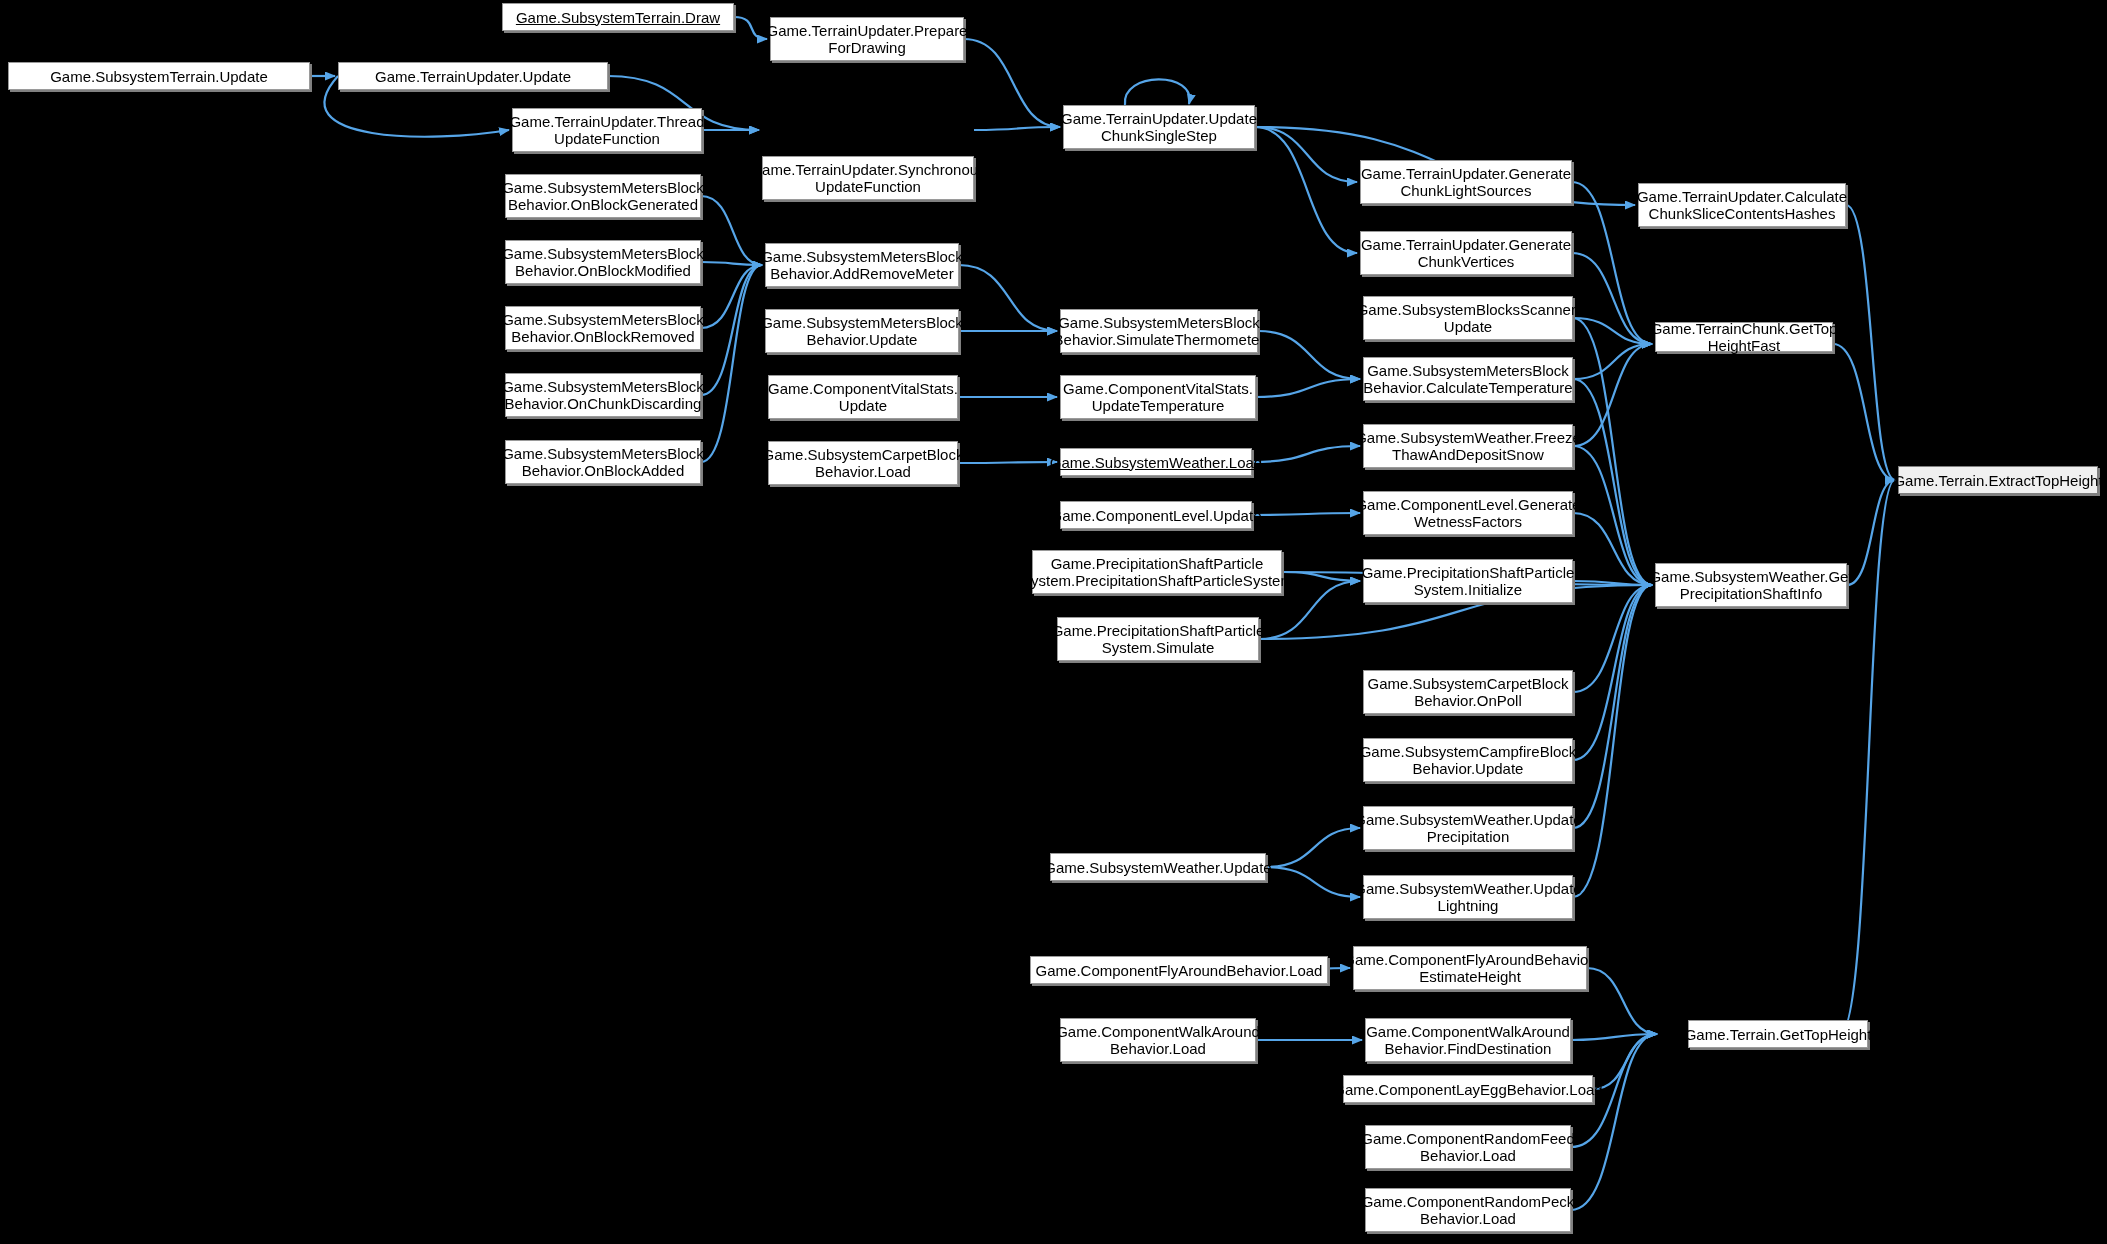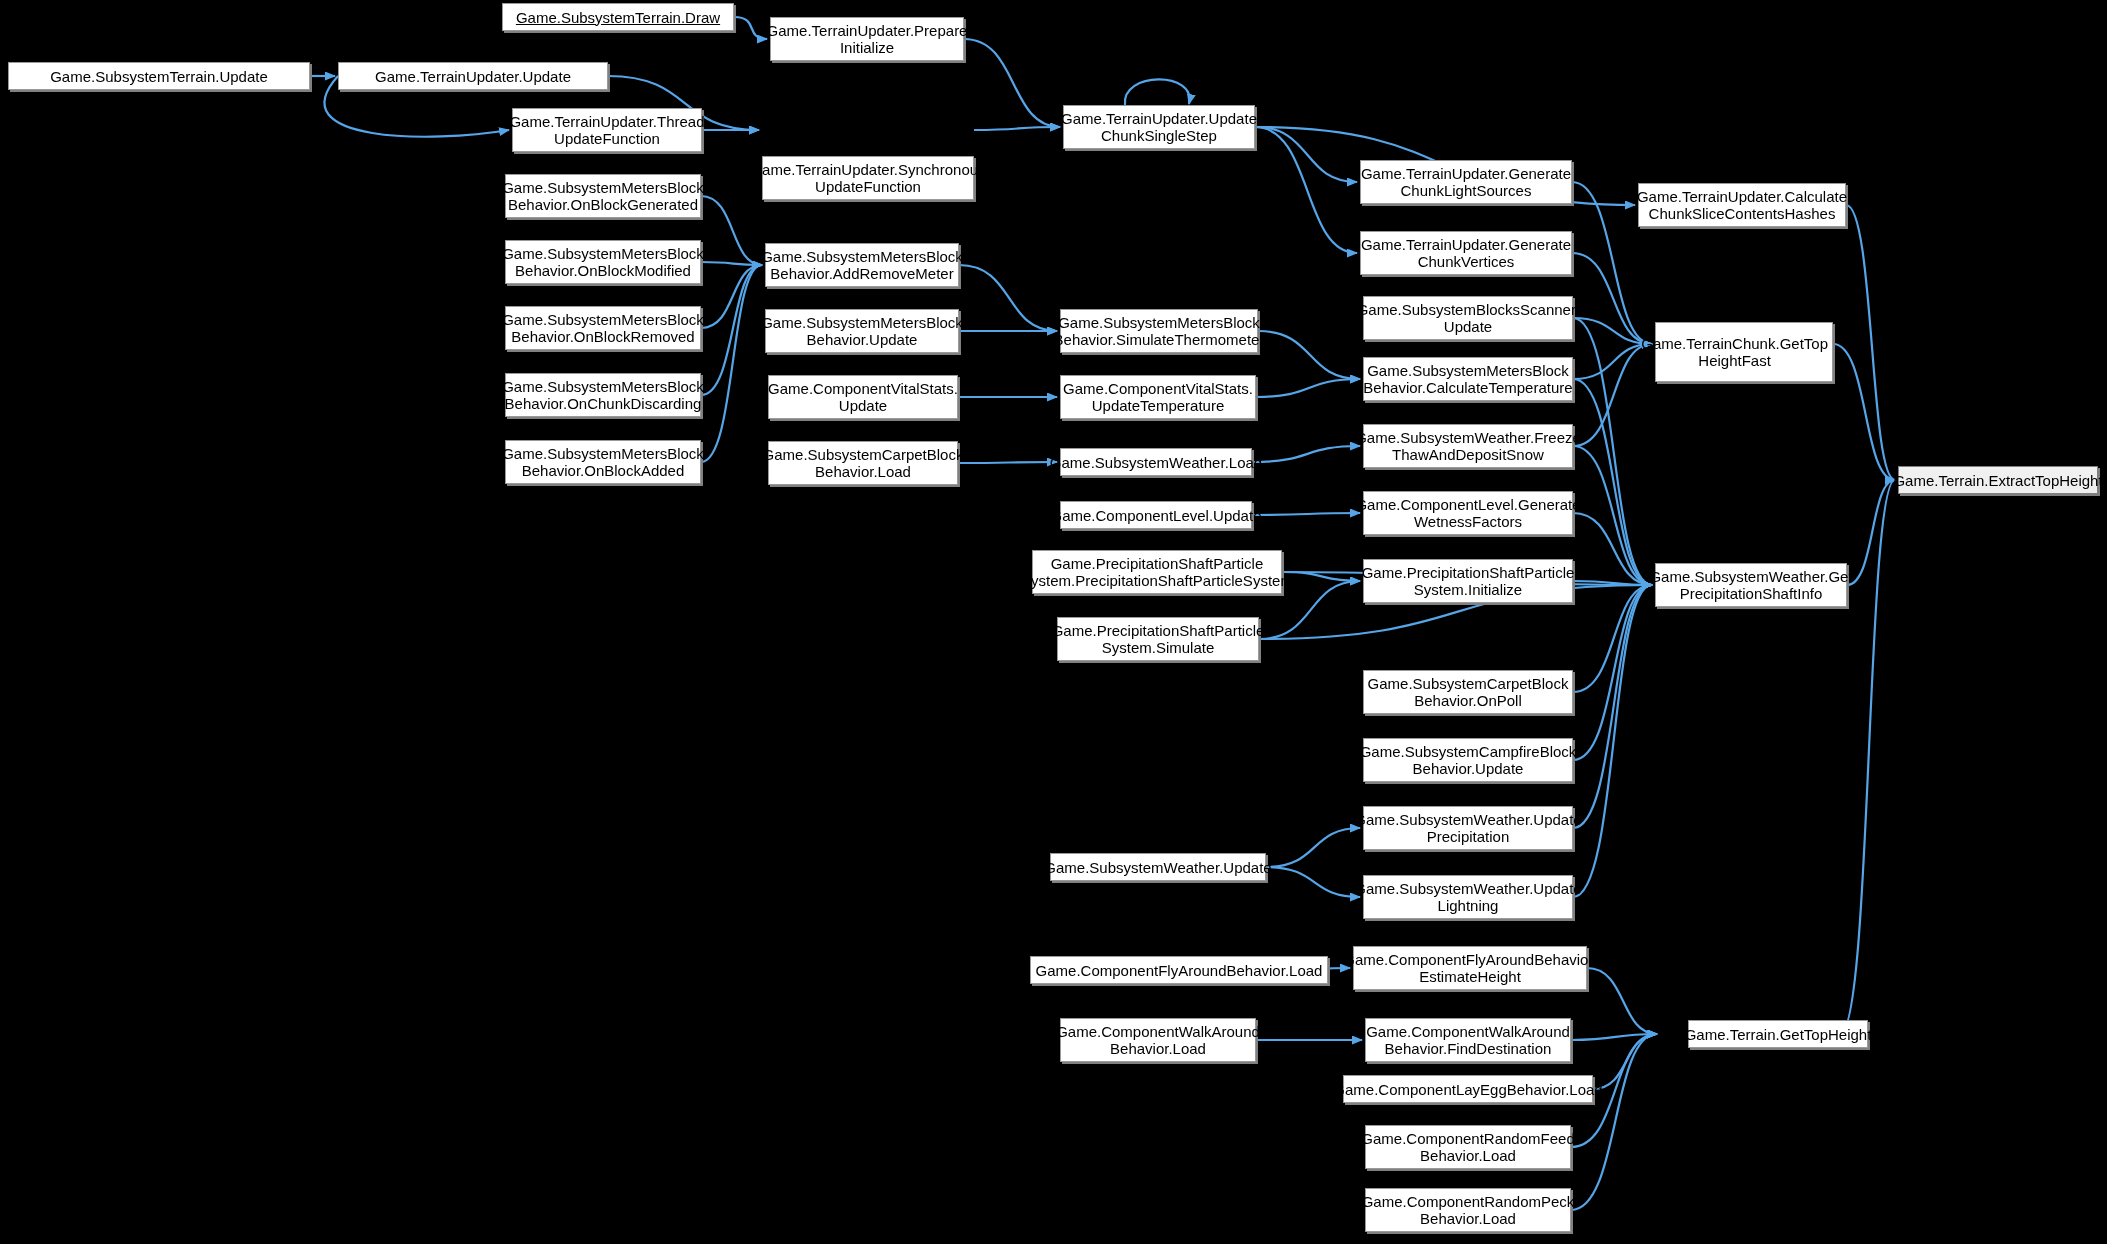--- a/index.html
+++ b/index.html
@@ -85,21 +85,21 @@
         <span>Game.SubsystemTerrain.Update</span>
       </div>
       <div class="node" style="left: 338px; top: 62px; width: 270px; height: 28px;">
         <span>Game.TerrainUpdater.Update</span>
       </div>
       <div class="node" style="left: 502px; top: 3px; width: 232px; height: 28px; text-decoration: underline;">
         <span>Game.SubsystemTerrain.Draw</span>
       </div>
       <div class="node" style="left: 770px; top: 17px; width: 194px; height: 44px;">
         <span>Game.TerrainUpdater.Prepare
-Initialize</span>
+ForDrawing</span>
       </div>
       <div class="node" style="left: 512px; top: 108px; width: 190px; height: 44px;">
         <span>Game.TerrainUpdater.Thread
 UpdateFunction</span>
       </div>
       <div class="node" style="left: 762px; top: 108px; width: 212px; height: 44px; margin-top: 48px;">
         <span>Game.TerrainUpdater.Synchronous
 UpdateFunction</span>
       </div>
       <div class="node" style="left: 1063px; top: 105px; width: 192px; height: 44px;">
@@ -111,21 +111,21 @@
 ChunkSliceContentsHashes</span>
       </div>
       <div class="node" style="left: 1360px; top: 160px; width: 212px; height: 44px;">
         <span>Game.TerrainUpdater.Generate
 ChunkLightSources</span>
       </div>
       <div class="node" style="left: 1360px; top: 231px; width: 212px; height: 44px;">
         <span>Game.TerrainUpdater.Generate
 ChunkVertices</span>
       </div>
-      <div class="node" style="left: 1655px; top: 322px; width: 178px; height: 60px; justify-content: flex-end;">
+      <div class="node" style="left: 1655px; top: 322px; width: 178px; height: 30px;">
         <span>Game.TerrainChunk.GetTop
 HeightFast</span>
       </div>
       <div class="node current" style="left: 1898px; top: 466px; width: 200px; height: 28px;">
         <span>Game.Terrain.ExtractTopHeight</span>
       </div>
       <div class="node" style="left: 505px; top: 174px; width: 196px; height: 44px;">
         <span>Game.SubsystemMetersBlock
 Behavior.OnBlockGenerated</span>
       </div>
@@ -174,21 +174,21 @@
 Behavior.CalculateTemperature</span>
       </div>
       <div class="node" style="left: 1363px; top: 424px; width: 210px; height: 44px;">
         <span>Game.SubsystemWeather.Freeze
 ThawAndDepositSnow</span>
       </div>
       <div class="node" style="left: 768px; top: 441px; width: 190px; height: 44px;">
         <span>Game.SubsystemCarpetBlock
 Behavior.Load</span>
       </div>
-      <div class="node" style="left: 1060px; top: 448px; width: 192px; height: 28px;">
+      <div class="node" style="left: 1060px; top: 448px; width: 192px; height: 28px; text-decoration: underline;">
         <span>Game.SubsystemWeather.Load</span>
       </div>
       <div class="node" style="left: 1060px; top: 501px; width: 192px; height: 28px; justify-content: center;">
         <span>Game.ComponentLevel.Update</span>
       </div>
       <div class="node" style="left: 1363px; top: 491px; width: 210px; height: 44px;">
         <span>Game.ComponentLevel.Generate
 WetnessFactors</span>
       </div>
       <div class="node" style="left: 1032px; top: 550px; width: 250px; height: 44px;">

